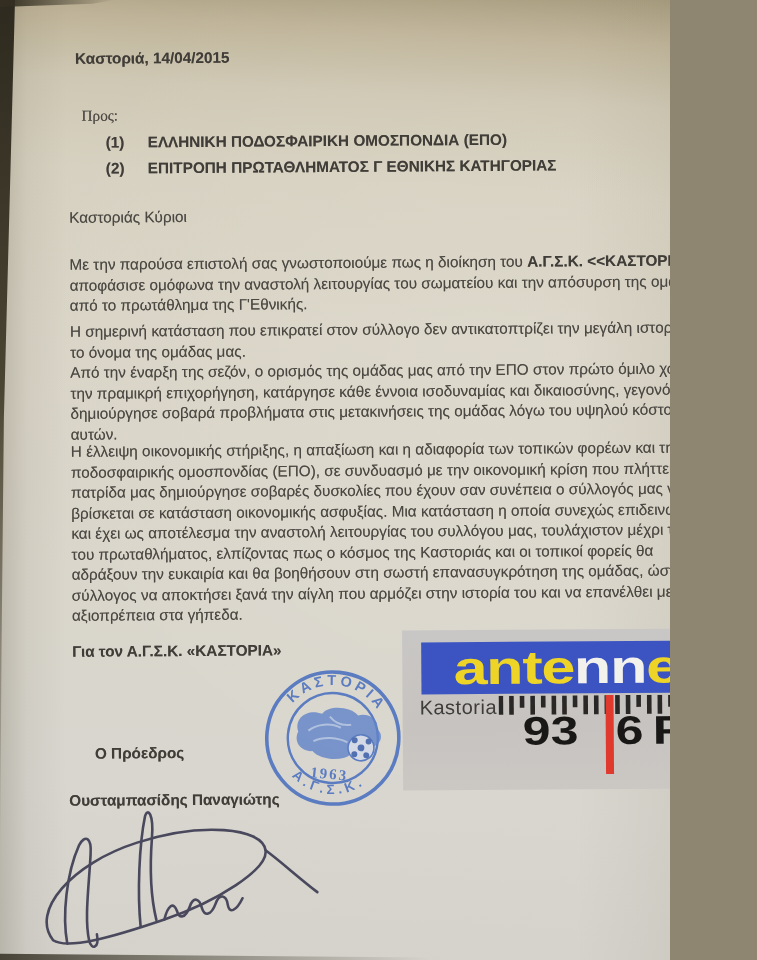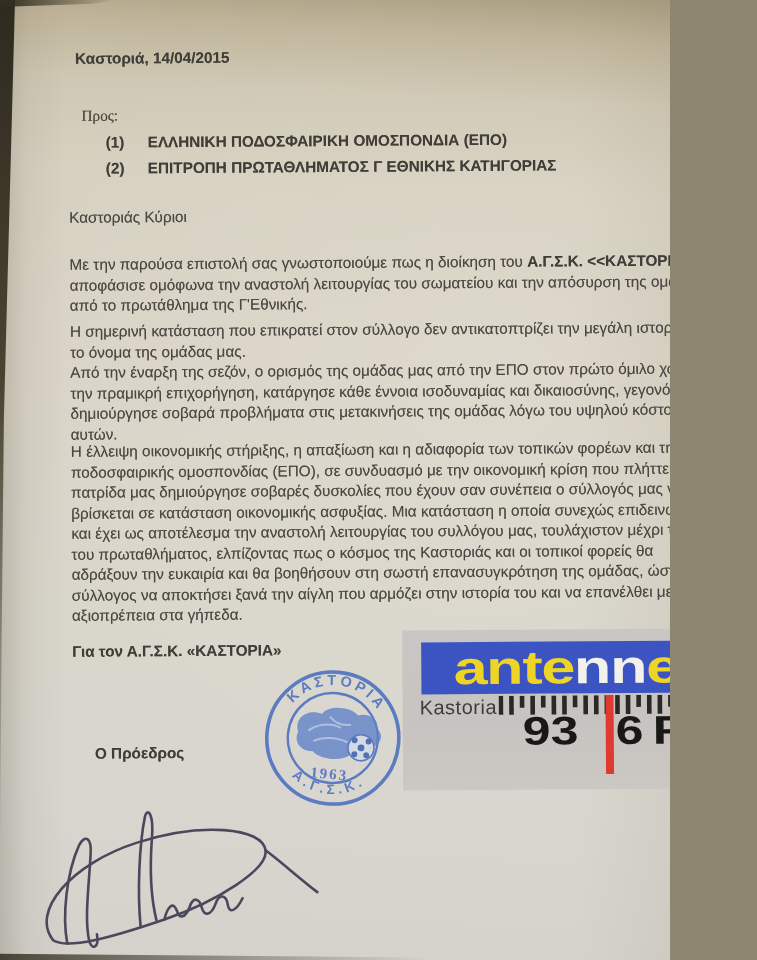--- a/index.html
+++ b/index.html
@@ -74,20 +74,21 @@
     <div class="txt para" style="left:71px;top:320px;">Η σημερινή κατάσταση που επικρατεί στον σύλλογο δεν αντικατοπτρίζει την μεγάλη ιστορία και το όνομα της ομάδας μας.</div>
 
     <div class="txt para" style="left:71px;top:361px;">Από την έναρξη της σεζόν, ο ορισμός της ομάδας μας από την ΕΠΟ στον πρώτο όμιλο χωρίς την πραμικρή επιχορήγηση, κατάργησε κάθε έννοια ισοδυναμίας και δικαιοσύνης, γεγονός που δημιούργησε σοβαρά προβλήματα στις μετακινήσεις της ομάδας λόγω του υψηλού κόστους αυτών.</div>
 
     <div class="txt para" style="left:71px;top:440px;">Η έλλειψη οικονομικής στήριξης, η απαξίωση και η αδιαφορία των τοπικών φορέων και της ποδοσφαιρικής ομοσπονδίας (ΕΠΟ), σε συνδυασμό με την οικονομική κρίση που πλήττει την πατρίδα μας δημιούργησε σοβαρές δυσκολίες που έχουν σαν συνέπεια ο σύλλογός μας να βρίσκεται σε κατάσταση οικονομικής ασφυξίας. Μια κατάσταση η οποία συνεχώς επιδεινώνεται και έχει ως αποτέλεσμα την αναστολή λειτουργίας του συλλόγου μας, τουλάχιστον μέχρι το τέλος του πρωταθλήματος, ελπίζοντας πως ο κόσμος της Καστοριάς και οι τοπικοί φορείς θα αδράξουν την ευκαιρία και θα βοηθήσουν στη σωστή επανασυγκρότηση της ομάδας, ώστε ο σύλλογος να αποκτήσει ξανά την αίγλη που αρμόζει στην ιστορία του και να επανέλθει με αξιοπρέπεια στα γήπεδα.</div>
 
     <div class="txt b" style="left:71px;top:640px;">Για τον Α.Γ.Σ.Κ. «ΚΑΣΤΟΡΙΑ»</div>
 
     <div class="txt b" style="left:67px;top:742px;margin-left:26px;">Ο Πρόεδρος</div>
 
+    <div class="txt b" style="left:67px;top:789px;">Ουσταμπασίδης Παναγιώτης</div>
 
     <div class="logo">
       <div class="logo-bar">
         <div class="brand"><span class="yel">ante</span><span class="whi">nn</span><span class="yel">es</span></div>
       </div>
       <div class="logo-row2">
         <span class="city">Kastoria</span>
         <svg id="dial" class="dial" width="236" height="20">
             <rect x="0" y="0" width="4.6" height="19" fill="#2a2826"></rect>
             <rect x="10.6" y="0" width="4.6" height="19" fill="#2a2826"></rect>

